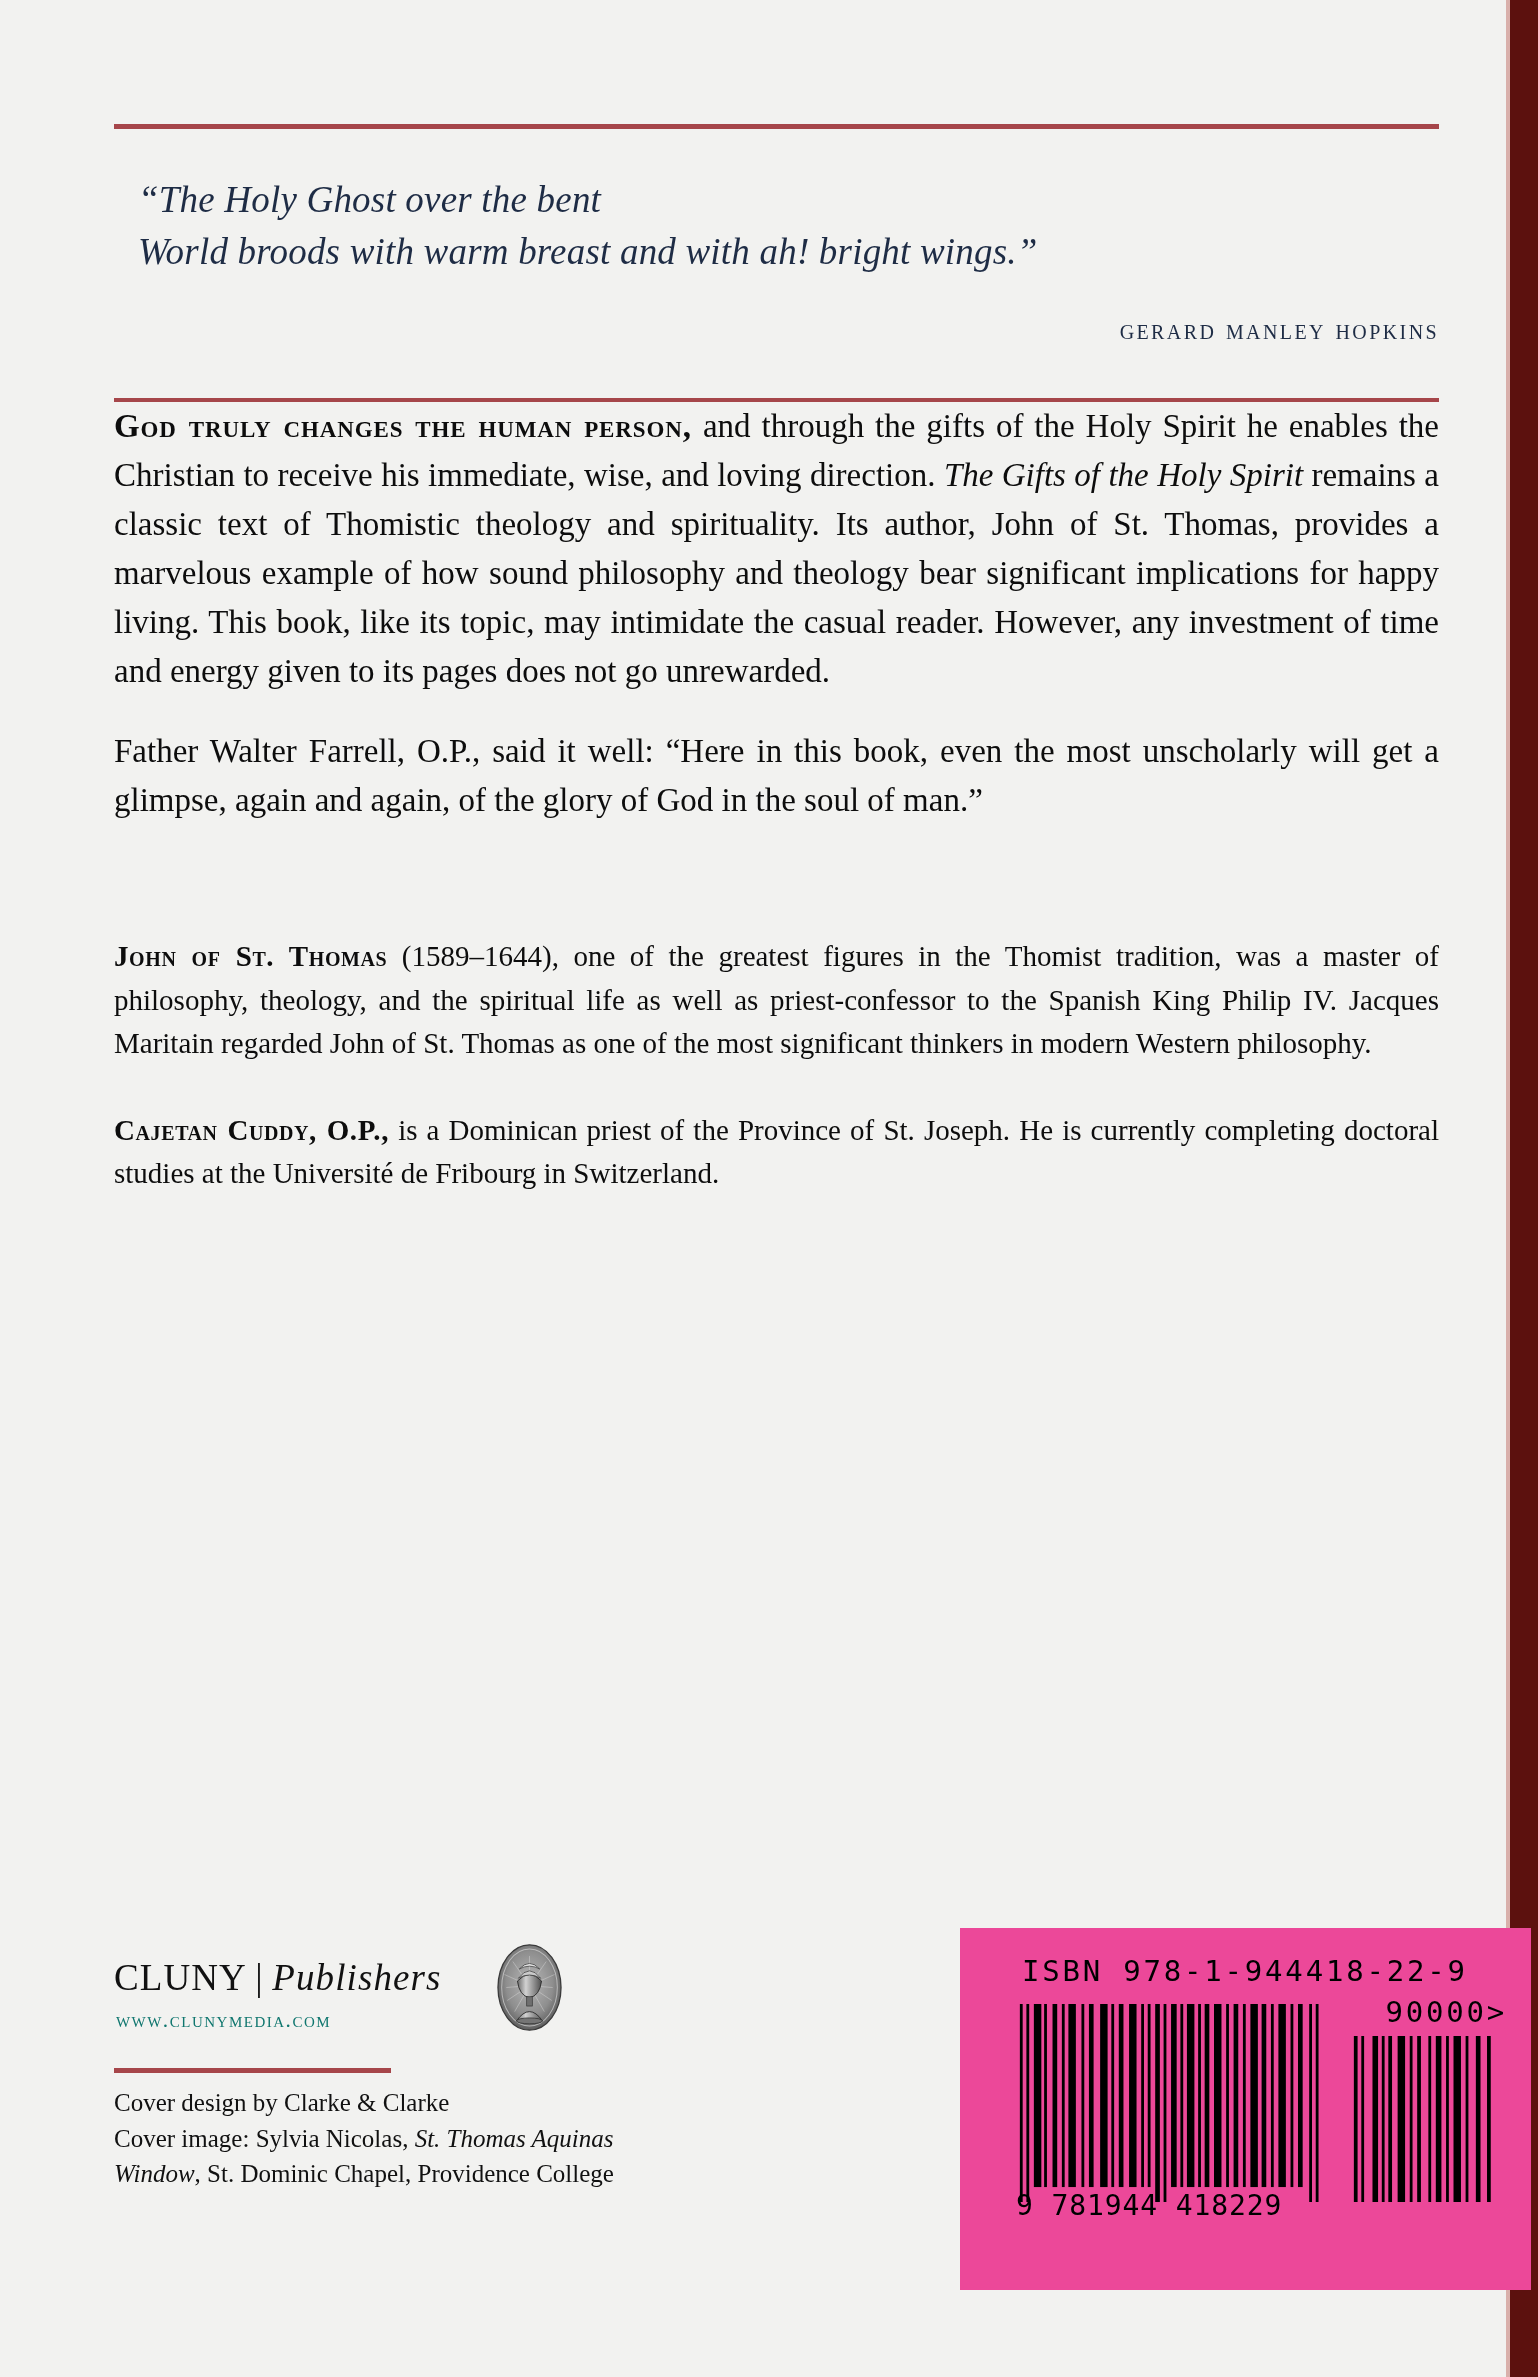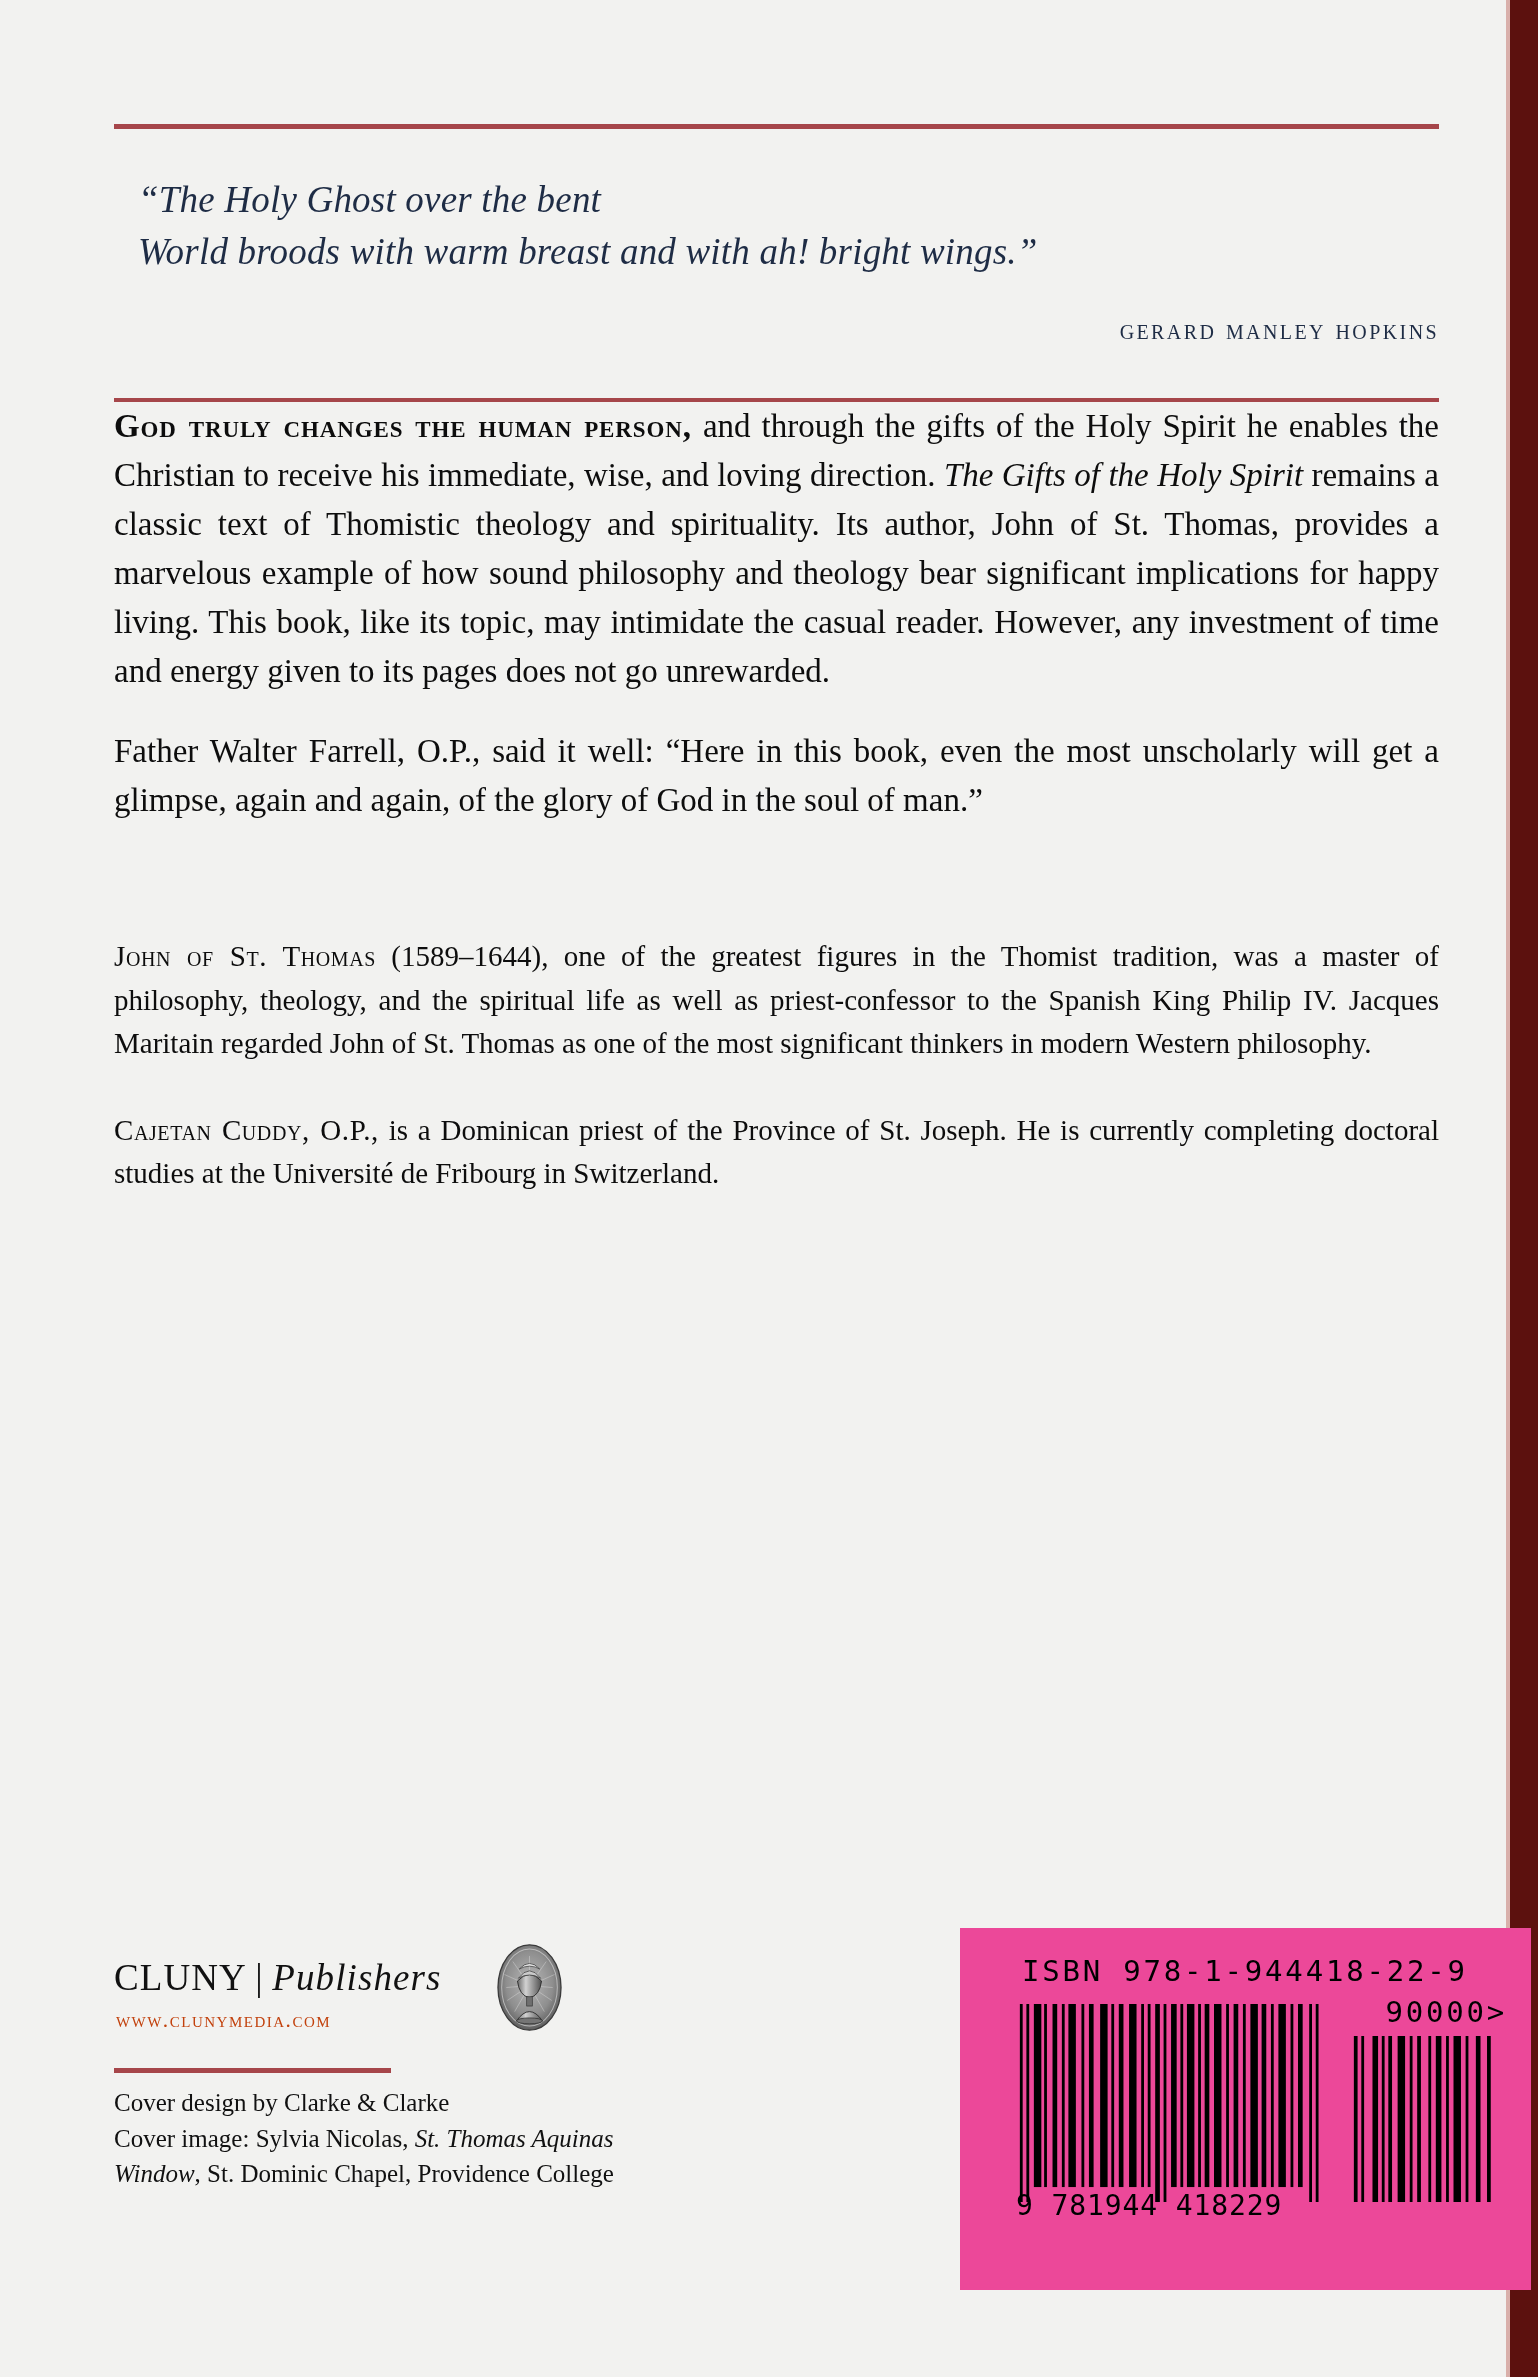--- a/index.html
+++ b/index.html
@@ -96,21 +96,21 @@
   .bios { margin-top: 110px; }
   p.bio {
     font-size: 29px;
     line-height: 1.5;
     text-align: justify;
     color: #0d0d0d;
     margin: 0 0 43px 0;
   }
   p.bio.last { margin-bottom: 0; }
   .bioname {
-    font-weight: normal;
+    font-weight: bold;
     font-variant: small-caps;
     letter-spacing: 0.6px;
     margin-top: 20px;
   }
 
   
   .footer {
     position: absolute;
     left: 0;
     top: 1928px;
@@ -145,21 +145,21 @@
     font-style: italic;
   }
   .logo-url {
     position: absolute;
     left: 1.9px;
     top: 80px;
     font-size: 21.4px;
     letter-spacing: 1.5px;
     font-variant: small-caps;
     text-transform: lowercase;
-    color: #c2410c;
+    color: #0f766e;
     white-space: nowrap;
   }
   .medallion {
     position: absolute;
     left: 382px;
     top: 15px;
     width: 67px;
     height: 89px;
   }
   .footer-rule {

